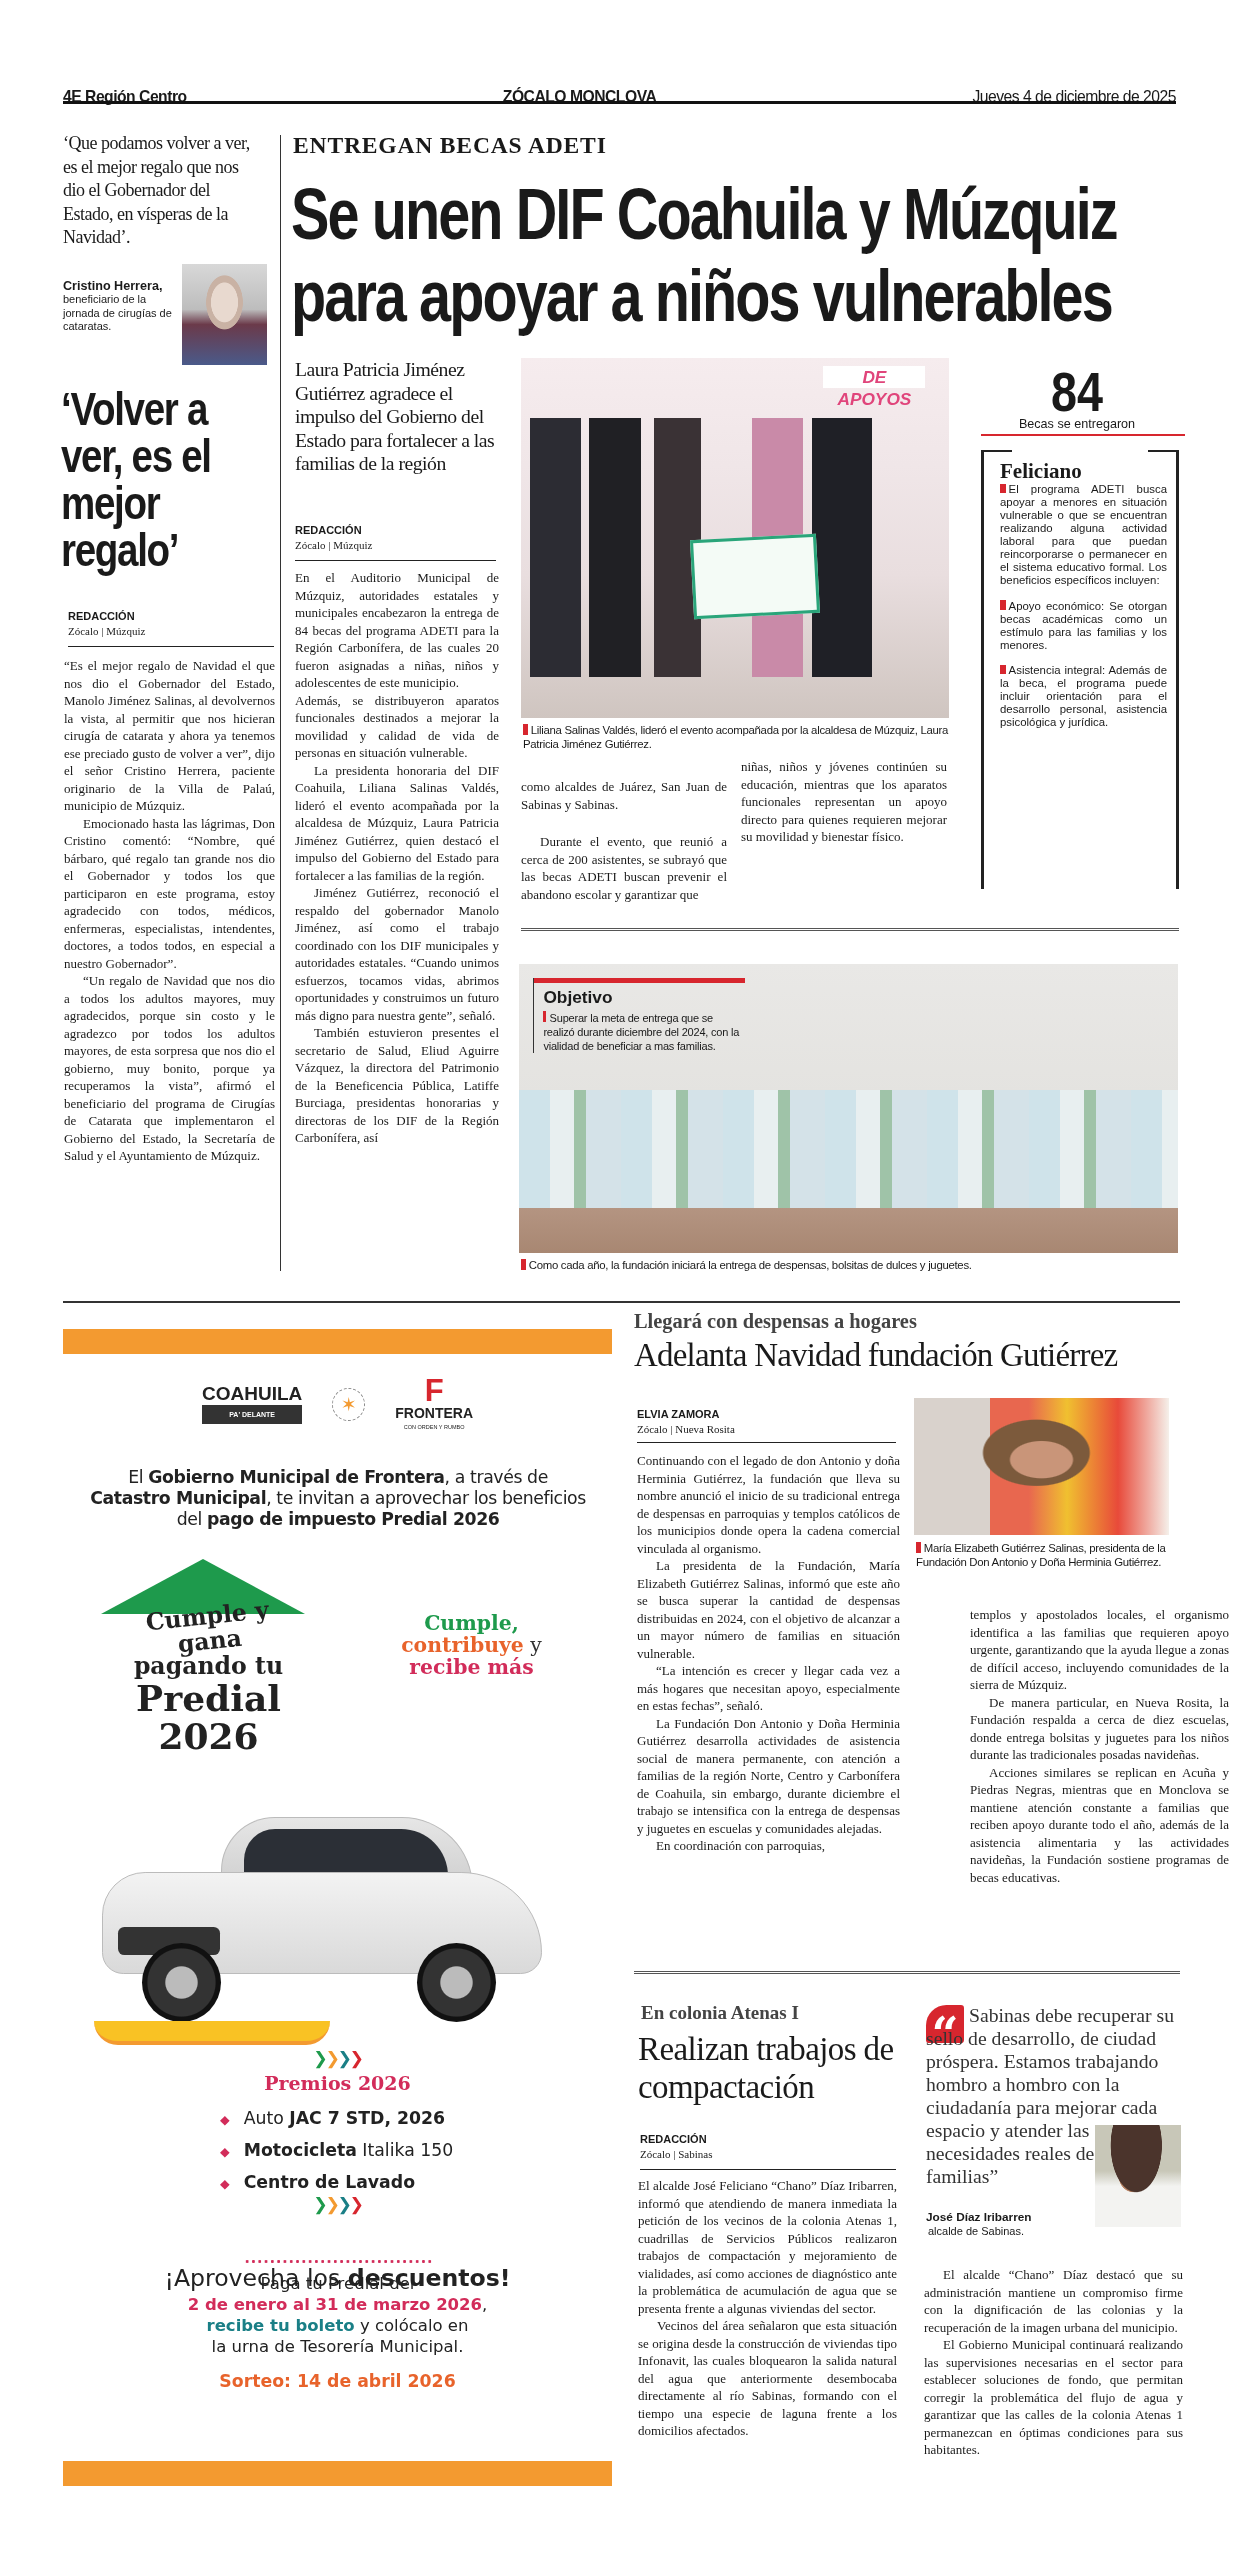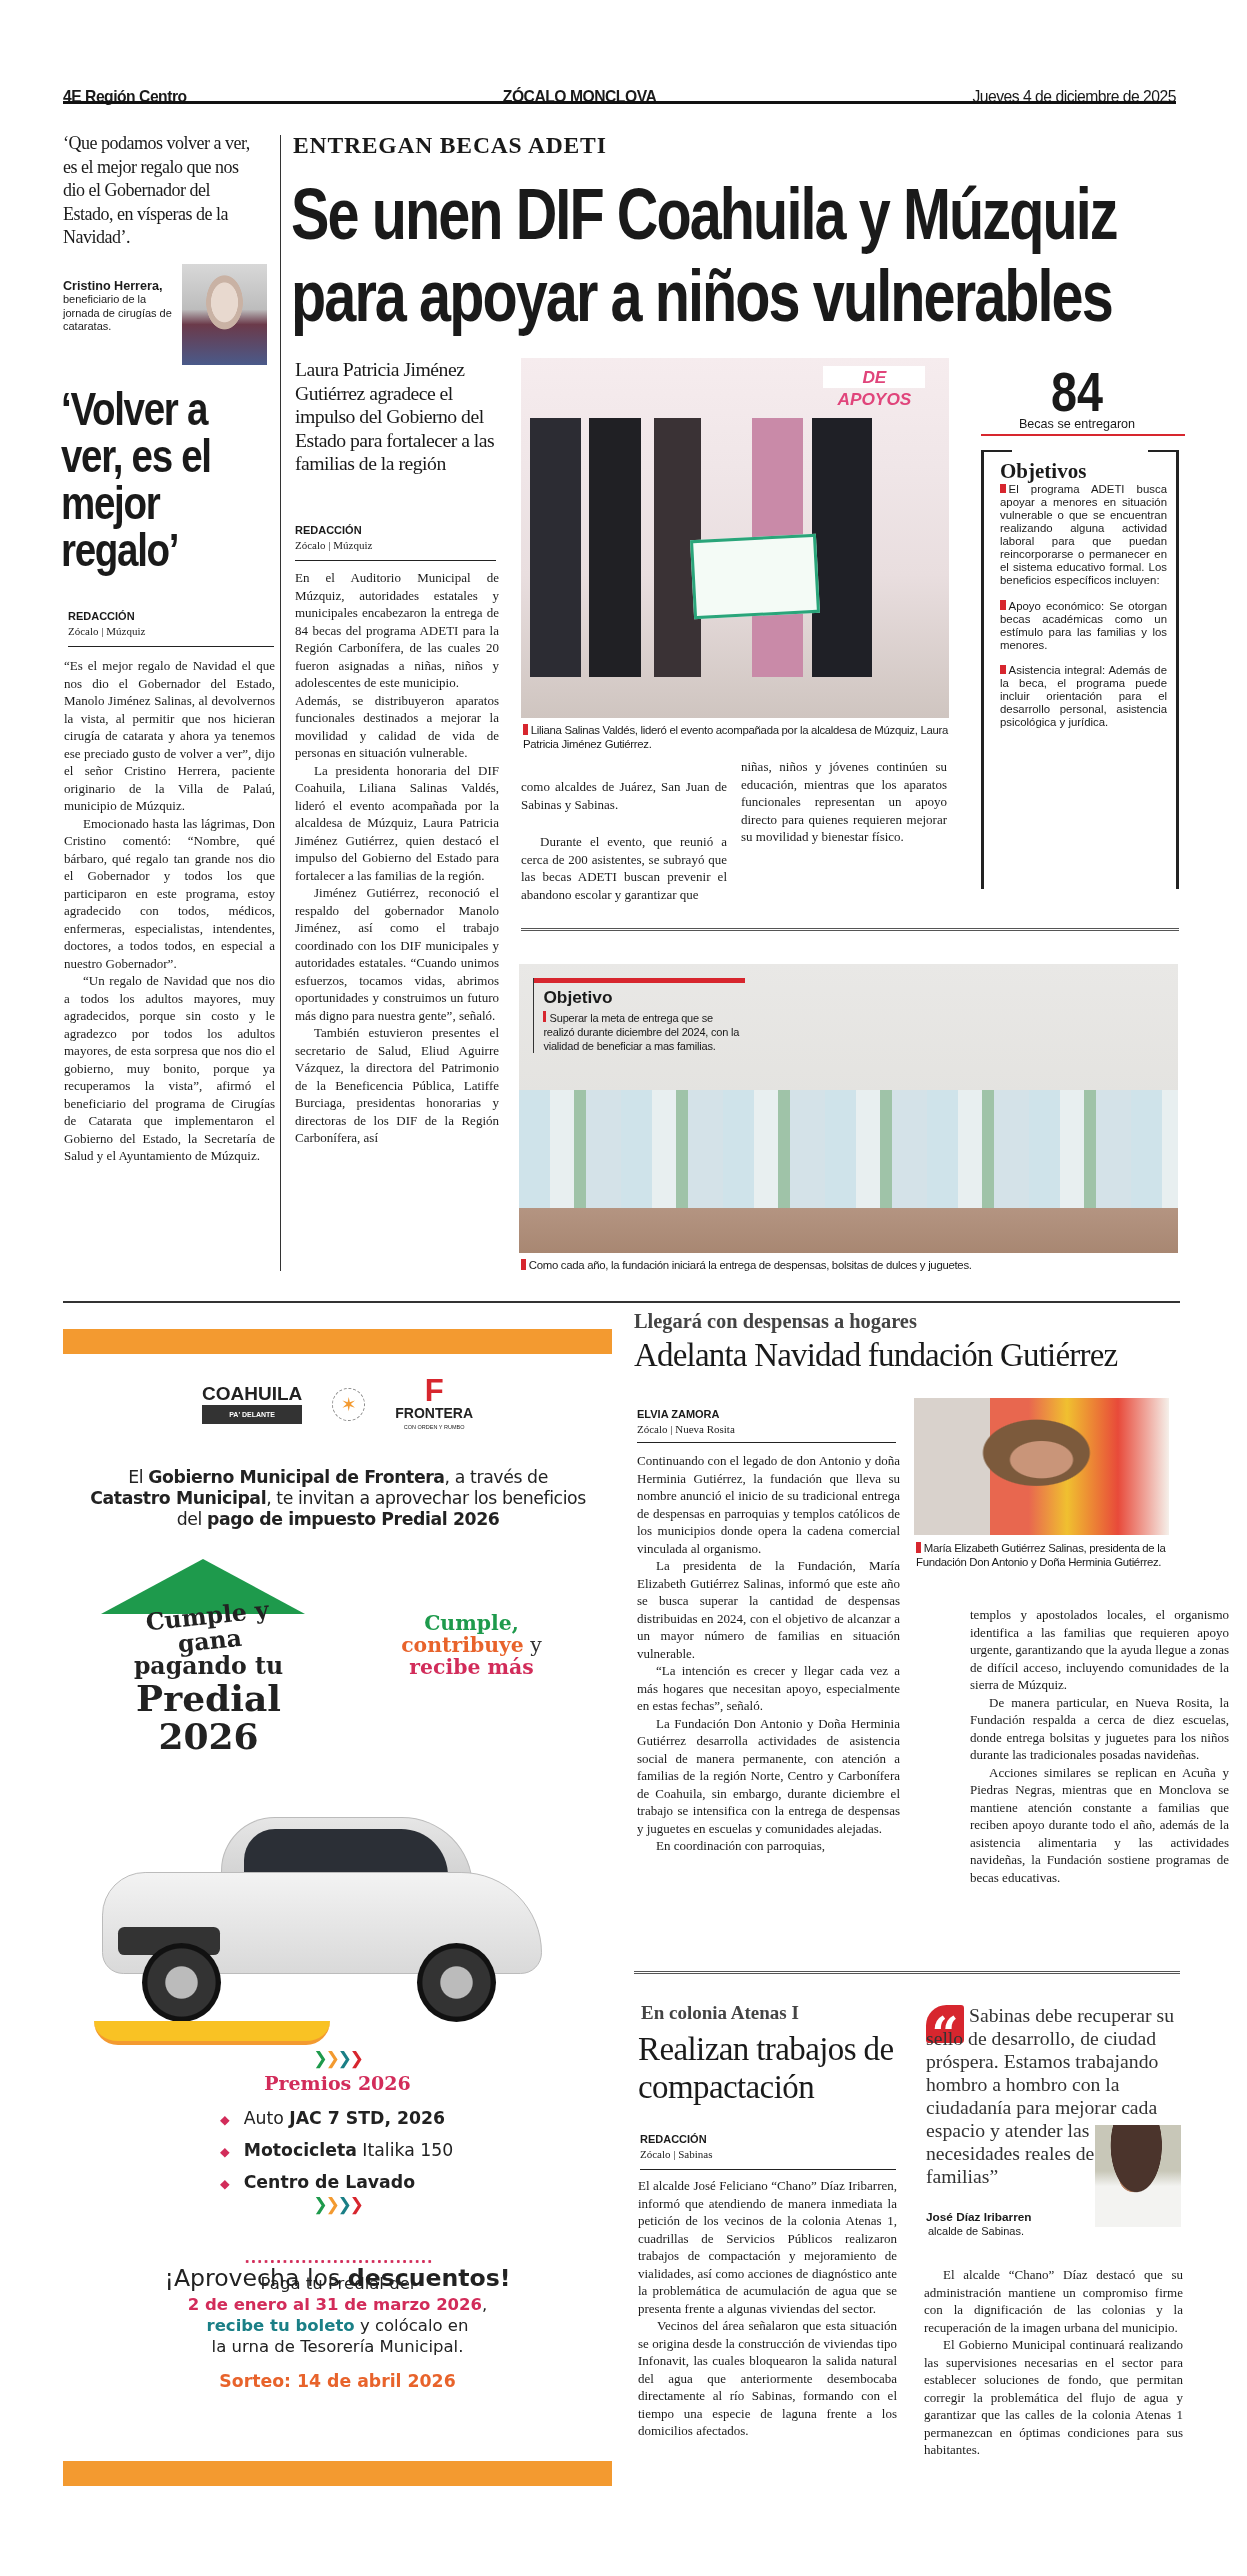--- a/index.html
+++ b/index.html
@@ -220,21 +220,21 @@
   <p class="ni">como alcaldes de Juárez, San Juan de Sabinas y Sabinas.</p>
   <p>Durante el evento, que reunió a cerca de 200 asistentes, se subrayó que las becas ADETI buscan prevenir el abandono escolar y garantizar que</p>
 </div>
 <div id="ma-col3" class="abs">niñas, niños y jóvenes continúen su educación, mientras que los aparatos funcionales representan un apoyo directo para quienes requieren mejorar su movilidad y bienestar físico.</div>
 
 <div id="stat-num" class="abs">84</div>
 <div id="stat-label" class="abs">Becas se entregaron</div>
 <div id="stat-rule" class="abs"></div>
 
 <div id="obj-box" class="abs"></div>
-<div id="obj-title" class="abs">Objetivos</div>
+<div id="obj-title" class="abs">Feliciano</div>
 <div id="obj-list" class="abs">
   <p><span class="rmk"></span><span>El programa ADETI busca apoyar a menores en situación vulnerable o que se encuentran realizando alguna actividad laboral para que puedan reincorporarse o permanecer en el sistema educativo formal. Los beneficios específicos incluyen:</span></p>
   <p><span class="rmk"></span><span>Apoyo económico: Se otorgan becas académicas como un estímulo para las familias y los menores.</span></p>
   <p><span class="rmk"></span><span>Asistencia integral: Además de la beca, el programa puede incluir orientación para el desarrollo personal, asistencia psicológica y jurídica.</span></p>
 </div>
 
 <div id="sec-rule1" class="abs"></div>
 
 <div id="photo2" class="abs photo"></div>
 <div id="obj2" class="abs">

